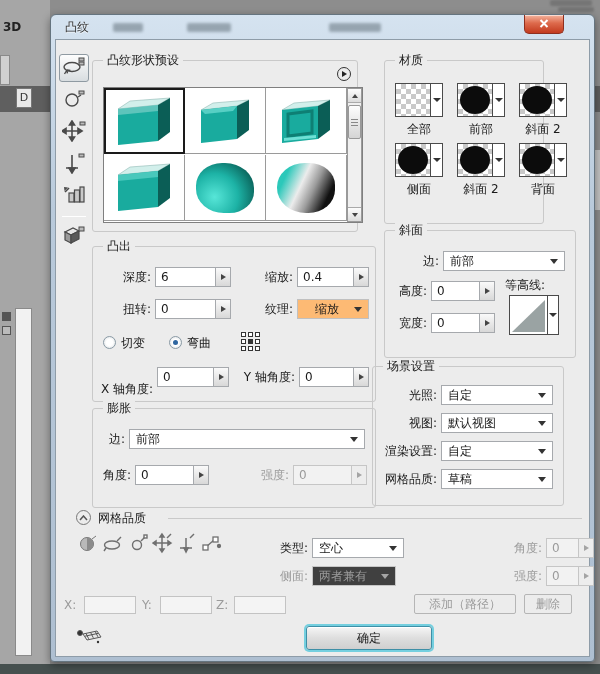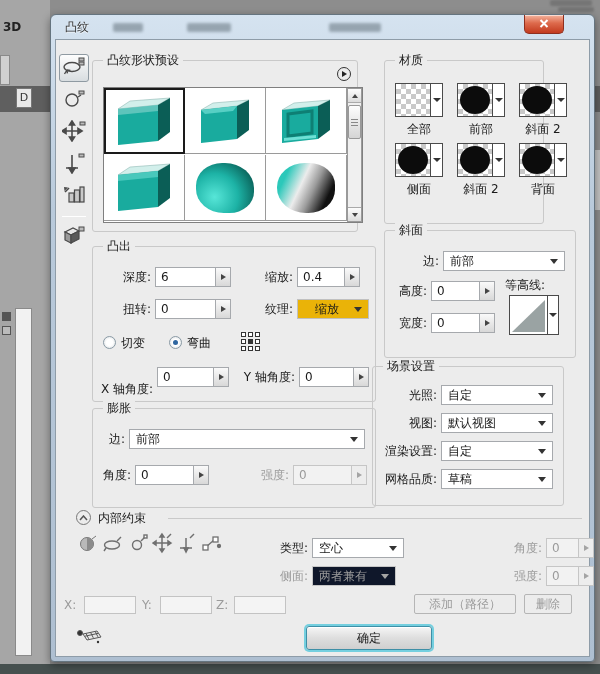--- a/index.html
+++ b/index.html
@@ -32,21 +32,21 @@
   
   .spinfield{position:absolute;height:20px;display:flex;border:1px solid #a6a9ad;background:#fff}
   .spinfield .v{flex:1;padding:1px 5px;line-height:16px;overflow:hidden}
   .spinfield .sp{width:15px;border-left:1px solid #a6a9ad;background:linear-gradient(#fafafa,#d8d8d8);display:flex;align-items:center;justify-content:center}
   .spinfield.dis{border-color:#c6c6c6;background:#f2f2f2;color:#9b9b9b}
   .spinfield.dis .sp{border-left-color:#c6c6c6;background:#ededed}
   .tri-r{width:0;height:0;border-left:5px solid #444;border-top:3px solid transparent;border-bottom:3px solid transparent}
   .dis .tri-r{border-left-color:#a4a4a4}
   .dd{position:absolute;height:20px;display:flex;align-items:center;border:1px solid #a6a9ad;background:#fff;padding:0 6px;cursor:pointer}
   .dd .txt{flex:1;white-space:nowrap;overflow:hidden}
-  .dd.dis{border-color:#c6c6c6;background:#0f172a;color:#9b9b9b}
+  .dd.dis{border-color:#c6c6c6;background:#404040;color:#9b9b9b}
   .tri-d{width:0;height:0;border-top:5px solid #333;border-left:4px solid transparent;border-right:4px solid transparent;margin-left:4px}
   .dis .tri-d{border-top-color:#a4a4a4}
   .txtinput{position:absolute;height:18px;border:1px solid #c3c3c3;background:#f4f4f4}
   .gbtn{position:absolute;height:20px;border:1px solid #b5b5b5;border-radius:2px;background:#ececec;color:#9b9b9b;display:flex;align-items:center;justify-content:center;white-space:nowrap}
   
   .radio{position:absolute;width:13px;height:13px;border-radius:50%;border:1px solid #8a9aa5;background:radial-gradient(#fff 40%,#d8dde0)}
   .radio.on::after{content:"";position:absolute;left:3px;top:3px;width:5px;height:5px;border-radius:50%;background:#2f66a0}
   
   .tool{position:absolute;width:30px;height:28px;display:flex;align-items:center;justify-content:center;cursor:pointer}
   .tool.sel{border:1px solid #8f9aa2;border-radius:3px;background:linear-gradient(#fdfdfd,#d8dde0)}
@@ -295,35 +295,35 @@
       <div class="group" style="left:36px;top:206px;width:284px;height:156px">
         <span class="legend">凸出</span>
         <div class="lbl r" style="left:6px;top:20px;width:52px">深度:</div>
         <div class="spinfield" style="left:62px;top:20px;width:76px">
             <div class="v">6</div>
             <div class="sp">
               <span class="tri-r"></span>
             </div>
           </div>
         <div class="lbl r" style="left:150px;top:20px;width:50px">缩放:</div>
-        <div class="spinfield" style="left:204px;top:20px;width:63px">
+        <div class="spinfield" style="left:204px;top:20px;width:72px">
             <div class="v">0.4</div>
             <div class="sp">
               <span class="tri-r"></span>
             </div>
           </div>
         <div class="lbl r" style="left:6px;top:52px;width:52px">扭转:</div>
         <div class="spinfield" style="left:62px;top:52px;width:76px">
             <div class="v">0</div>
             <div class="sp">
               <span class="tri-r"></span>
             </div>
           </div>
         <div class="lbl r" style="left:150px;top:52px;width:50px">纹理:</div>
-        <div class="dd" style="left:204px;top:52px;width:72px;border-color:#c0c0c0;background:#eab308">
+        <div class="dd" style="left:204px;top:52px;width:72px;border-color:#c0c0c0;background:#fdba74">
             <span class="txt" style="text-align:center">缩放</span>
             <span class="tri-d"></span>
           </div>
         <div class="radio" style="left:10px;top:89px"></div>
         <div class="lbl" style="left:28px;top:86px">切变</div>
         <div class="radio on" style="left:76px;top:89px"></div>
         <div class="lbl" style="left:94px;top:86px">弯曲</div>
         <div class="refgrid" style="left:148px;top:85px">
           <i></i>
             <i></i>
@@ -430,21 +430,21 @@
               <span class="tri-r"></span>
             </div>
           </div>
       </div>
 
       <div class="chev" style="left:20px;top:470px">
         <svg width="9" height="6">
             <polyline points="1,5 4.5,1 8,5" fill="none" stroke="#555" stroke-width="1.5"></polyline>
           </svg>
       </div>
-      <div class="lbl" style="left:42px;top:468px">内部约束</div>
+      <div class="lbl" style="left:42px;top:468px">网格品质</div>
       <div class="hrule" style="left:112px;top:478px;width:414px"></div>
 
       <div class="cicon" style="left:22px;top:492px">
         <svg width="22" height="22" viewBox="0 0 22 22">
             <circle cx="9" cy="12" r="6.5" fill="#b9b9b9" stroke="#777"></circle>
             <path d="M9 5.5a6.5 6.5 0 0 1 0 13z" fill="#8b8b8b"></path>
             <path d="M14 7l4-3" stroke="#777" fill="none"></path>
           </svg>
       </div>
       <div class="cicon" style="left:46px;top:492px">

